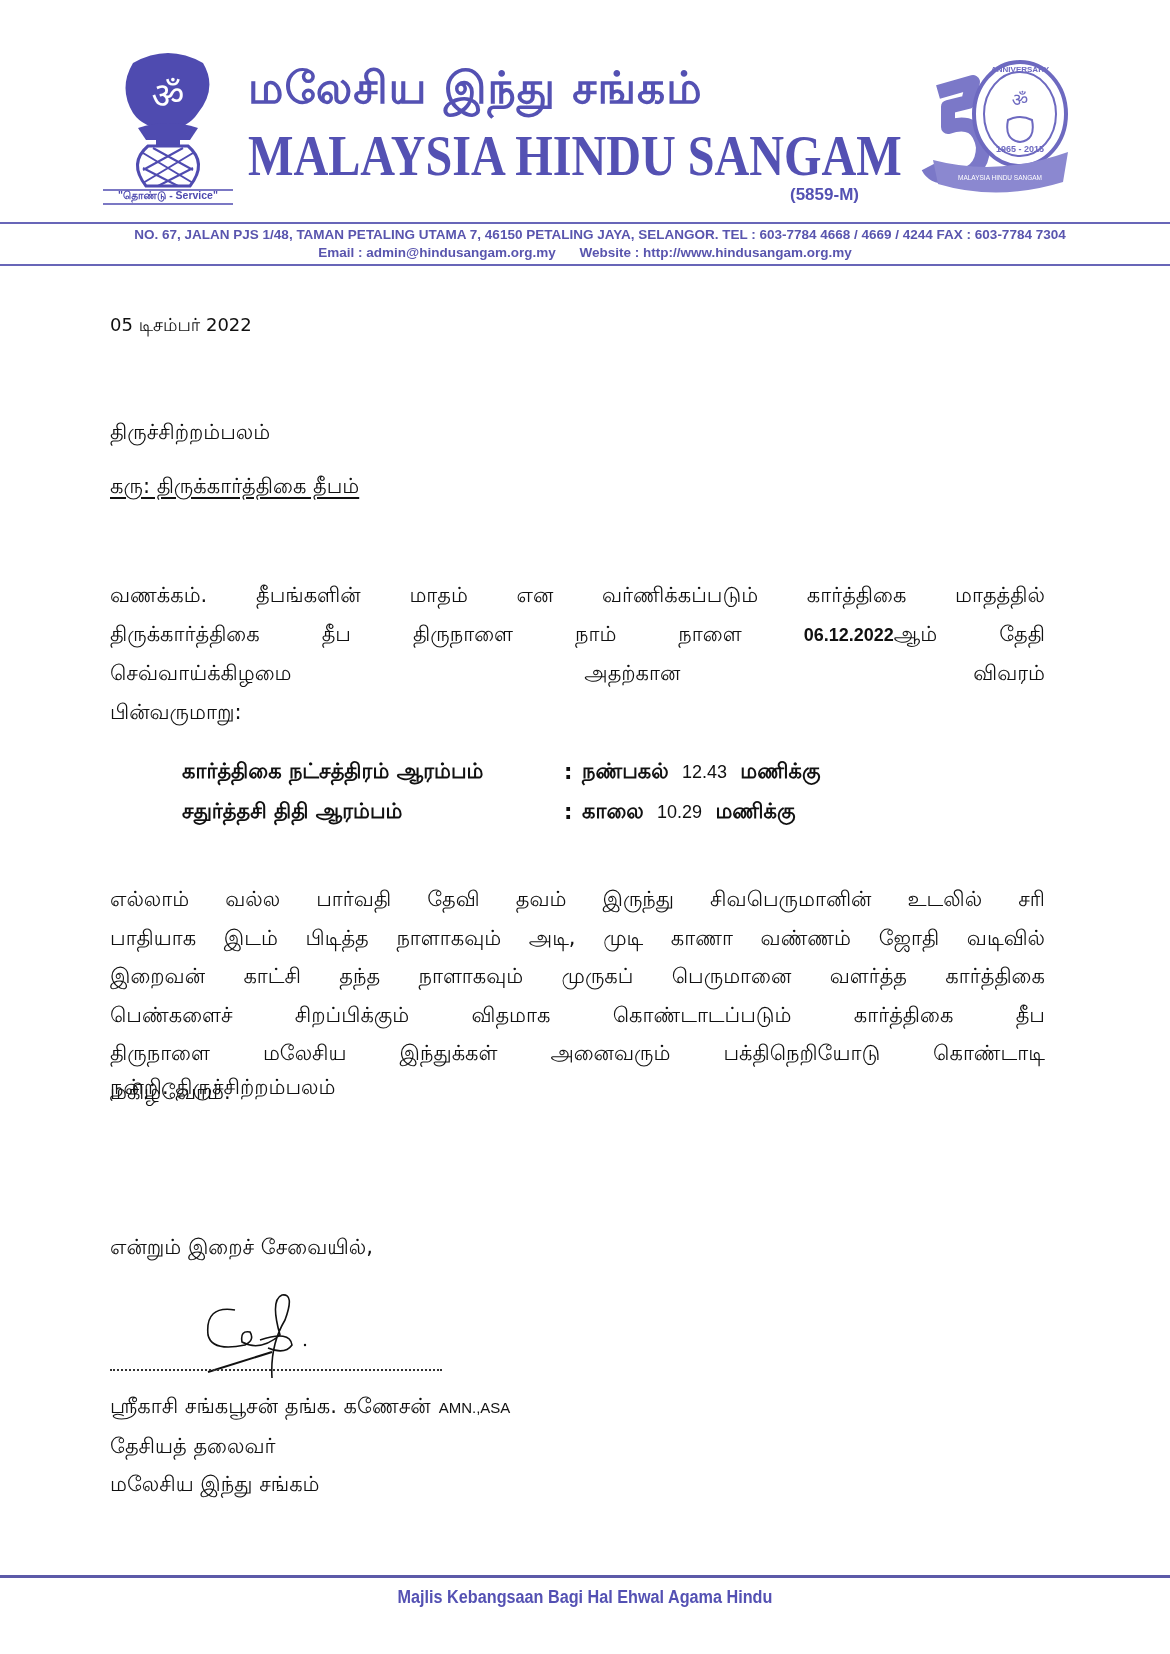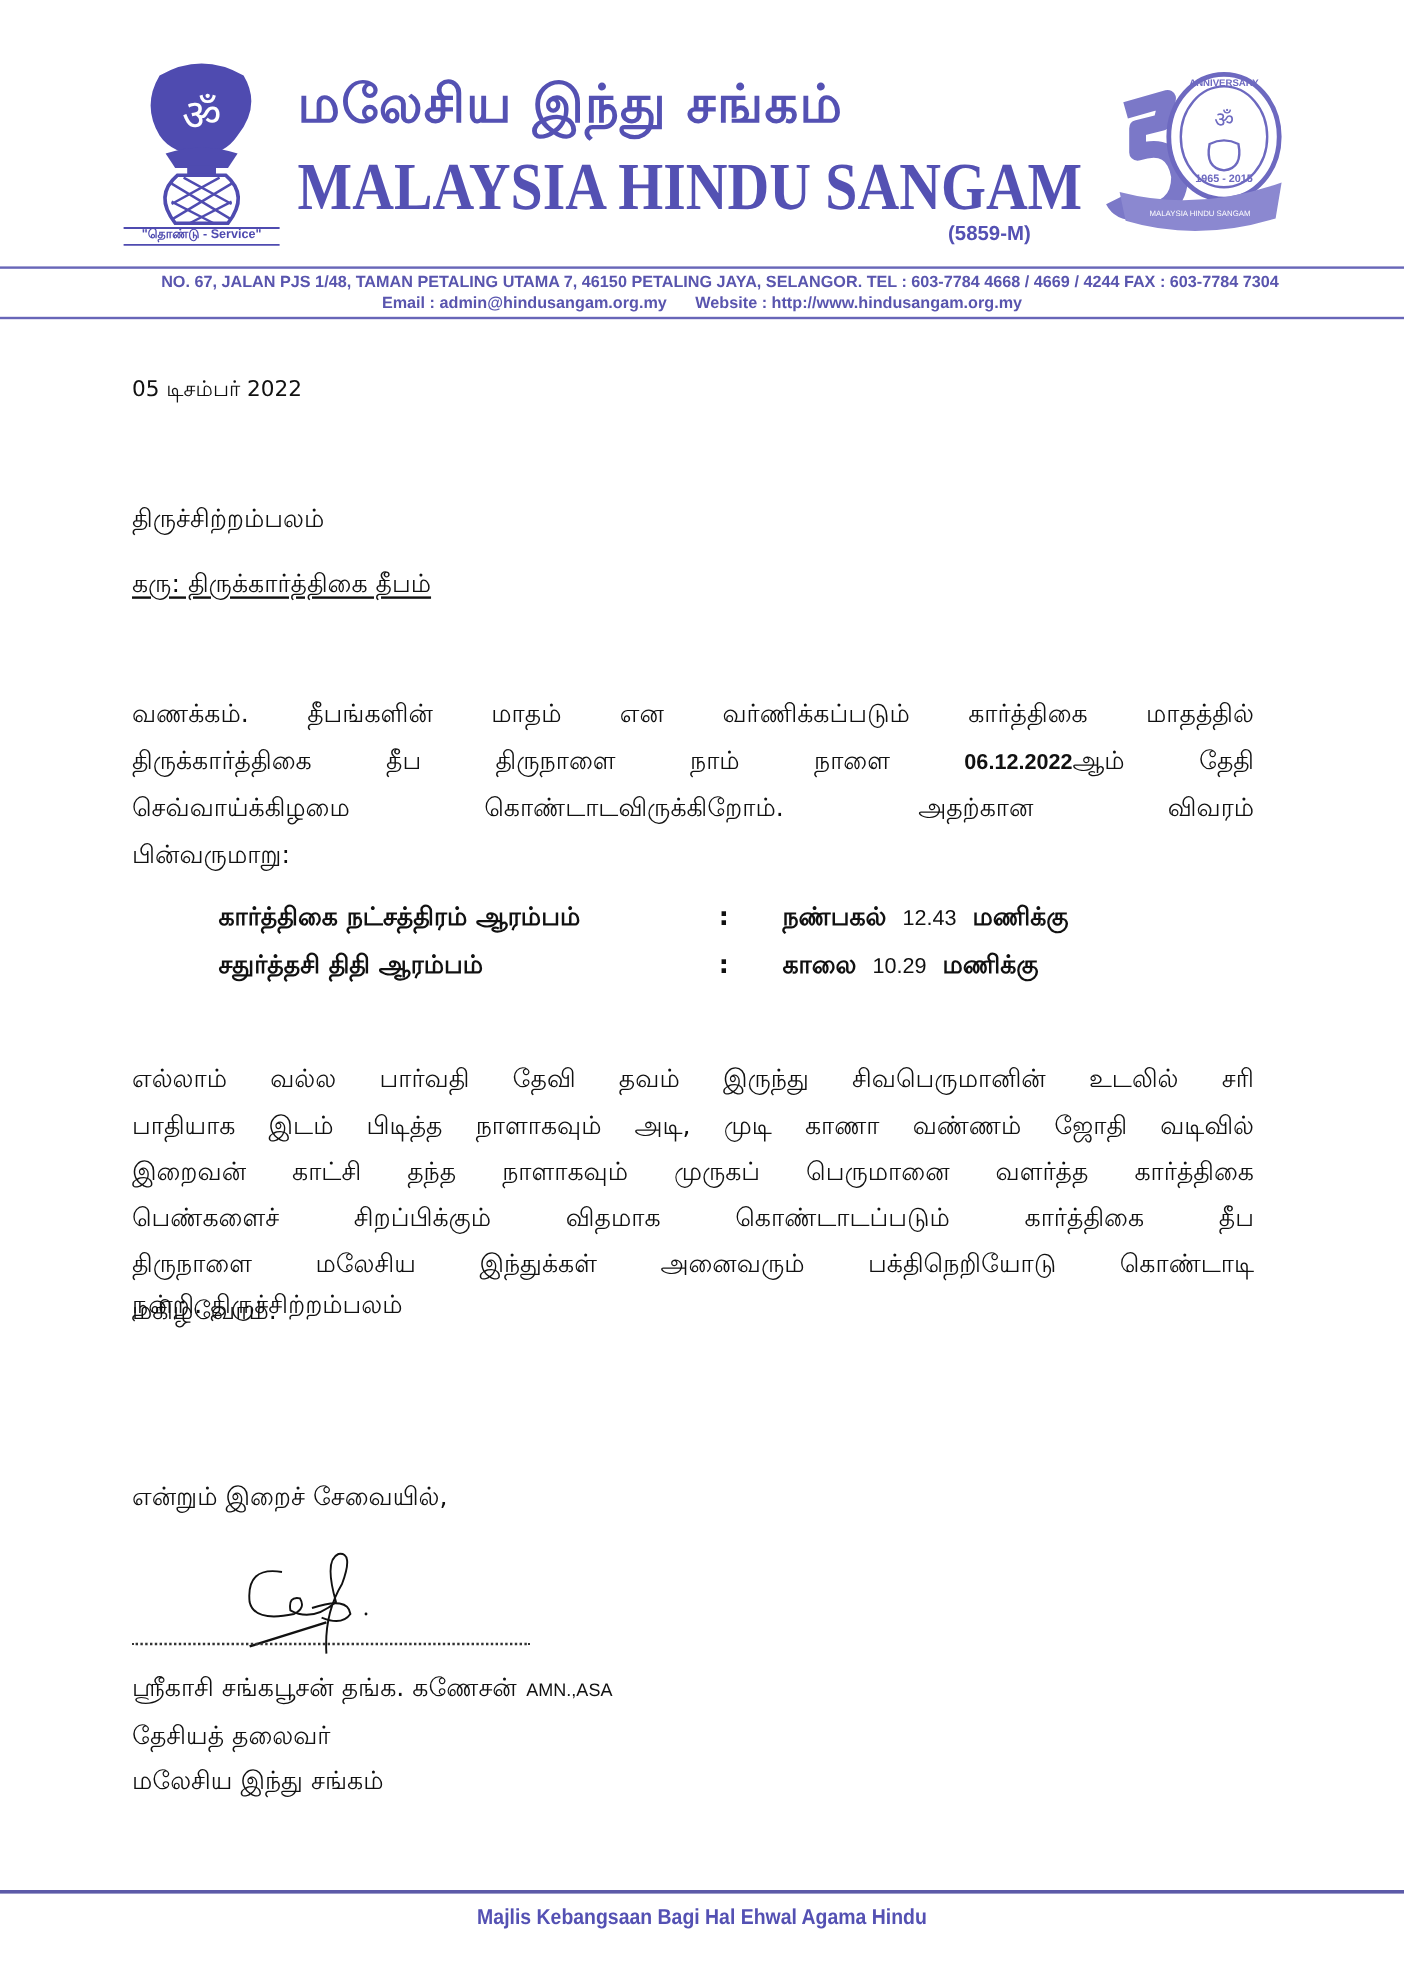--- a/index.html
+++ b/index.html
@@ -25,21 +25,21 @@
   .subject { left: 110px; top: 474px; text-decoration: underline; text-underline-offset: 4px; }
   .para { left: 110px; width: 935px; font-family: "DejaVu Sans", sans-serif; font-size: 21px; line-height: 38.5px; text-align: justify; text-align-last: left; color: #111; }
   .para1 { top: 576px; }
   .para2 { top: 880px; }
   .para .line { display: block; text-align: justify; text-align-last: justify; white-space: nowrap; }
   .para .line.j { display: flex; justify-content: space-between; }
   .para .line.l { display: flex; gap: 12px; align-items: center; }
   .num { font-family: "Liberation Sans", sans-serif; font-size: 18px; font-weight: bold; }
 
   .details { left: 182px; top: 752px; font-family: "DejaVu Sans", sans-serif; font-weight: bold; font-size: 21px; color: #111; }
-  .details .row { display: flex; height: 40px; align-items: flex-start; gap: 35px; }
+  .details .row { display: flex; height: 40px; align-items: center; }
   .details .lbl { width: 382px; white-space: nowrap; }
   .details .colon { width: 18px; }
   .details .val { white-space: nowrap; }
   .details .val .num { font-weight: normal; font-size: 18px; margin: 0 6px; }
 
   .thanks { left: 110px; top: 1075px; }
   .closing { left: 110px; top: 1235px; }
   .sig-svg { left: 200px; top: 1290px; width: 140px; height: 90px; }
   .sig-line { left: 110px; top: 1369px; width: 332px; border-top: 2px dotted #333; }
   .sig-name { left: 110px; top: 1394px; }
@@ -111,21 +111,20 @@
       <span>திருக்கார்த்திகை</span>
       <span>தீப</span>
       <span>திருநாளை</span>
       <span>நாம்</span>
       <span>நாளை</span>
       <span><span class="num">06.12.2022</span>ஆம்</span>
       <span>தேதி</span>
     </div>
     <div class="line j">
       <span>செவ்வாய்க்கிழமை</span>
-      <span>கொண்டாடவிருக்கிறோம்.</span>
       <span>அதற்கான</span>
       <span>விவரம்</span>
     </div>
     <div class="line l">
       <span>பின்வருமாறு:</span>
     </div>
   </div>
 
 <div class="abs details">
   <div class="row">

